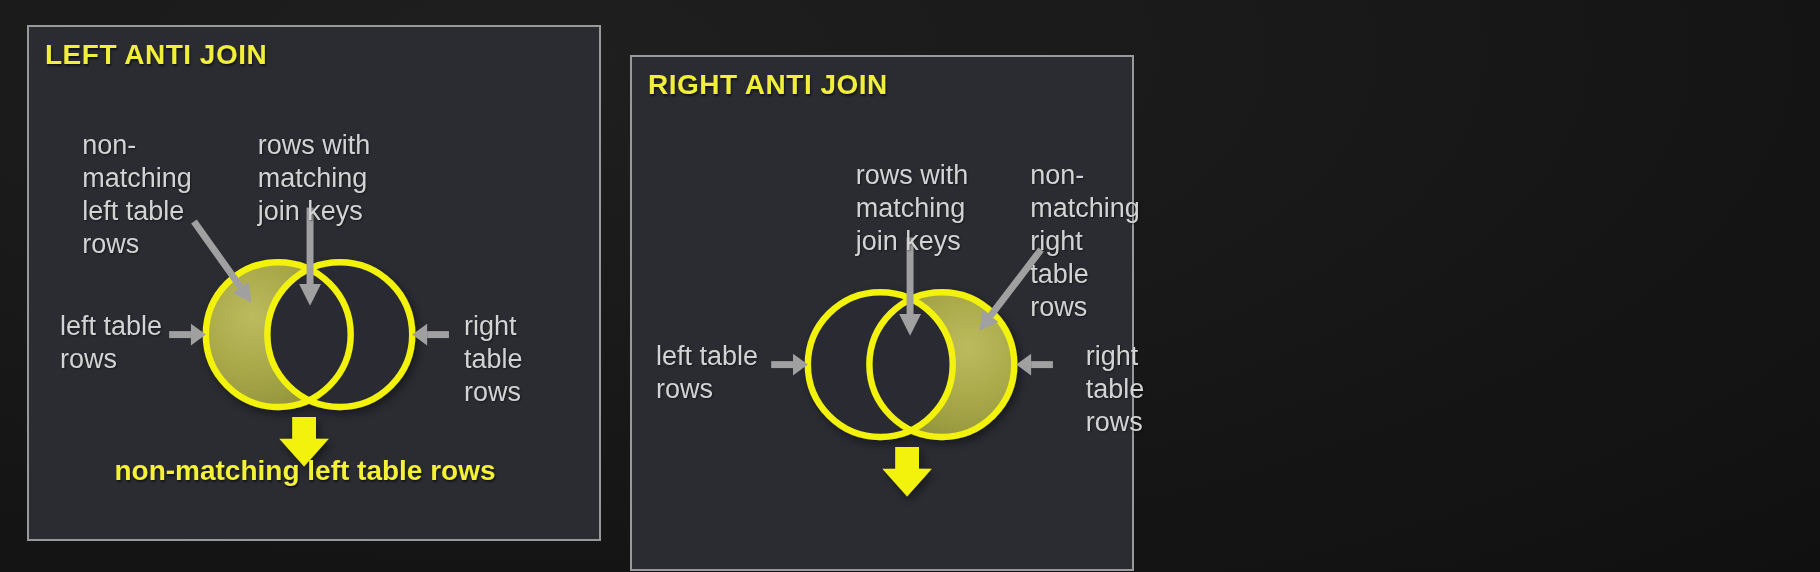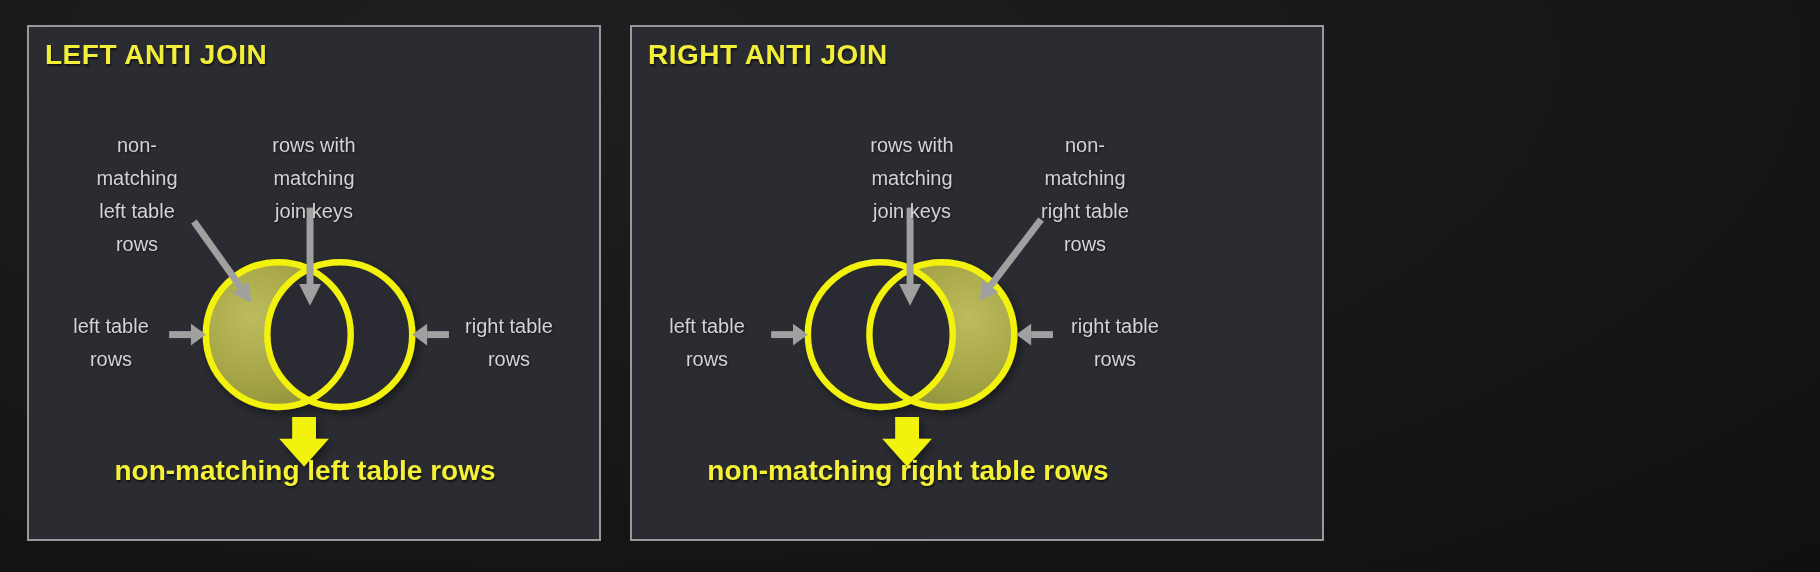--- a/index.html
+++ b/index.html
@@ -9,35 +9,35 @@
     font-family:"Liberation Sans", sans-serif;
     position:relative;overflow:hidden;
   }
   .panel{
     position:absolute;top:25px;height:516px;
     background:#2a2c32;
     border:2px solid #98999b;
     box-sizing:border-box;
   }
   .panel-left{left:27px;width:574px;}
-  .panel-right{left:630px;width:694px;}
+  .panel-right{left:630px;width:504px;margin-top:30px;}
   .panel-title{
     position:absolute;left:16px;top:12px;
     font-size:28px;font-weight:bold;letter-spacing:0.5px;
     color:#f2ef3a;
     text-shadow:1px 2px 2px rgba(0,0,0,0.55);
     white-space:nowrap;
   }
   .venn-svg{position:absolute;left:0;top:0;}
   .annotation{
     position:absolute;
     transform:translateX(-50%);
     color:#d3d3d3;
-    font-size:20px;line-height:33px;
-    text-align:center;white-space:pre-line;
+    font-size:27px;line-height:33px;
+    text-align:left;white-space:pre-line;
     text-shadow:1px 1px 2px rgba(0,0,0,0.45);
   }
   .result-label{
     position:absolute;top:428px;left:276px;
     transform:translateX(-50%);
     font-size:28px;font-weight:bold;
     color:#f4f136;
     text-shadow:1px 2px 2px rgba(0,0,0,0.55);
     white-space:nowrap;
   }
@@ -136,14 +136,13 @@
 matching
 join keys</div>
   <div class="annotation ann-nonmatching">non-
 matching
 right table
 rows</div>
   <div class="annotation ann-lefttable">left table
 rows</div>
   <div class="annotation ann-righttable">right table
 rows</div>
-  <div class="result-label">non-matching right table rows</div>
 </div>
 
 </body></html>

